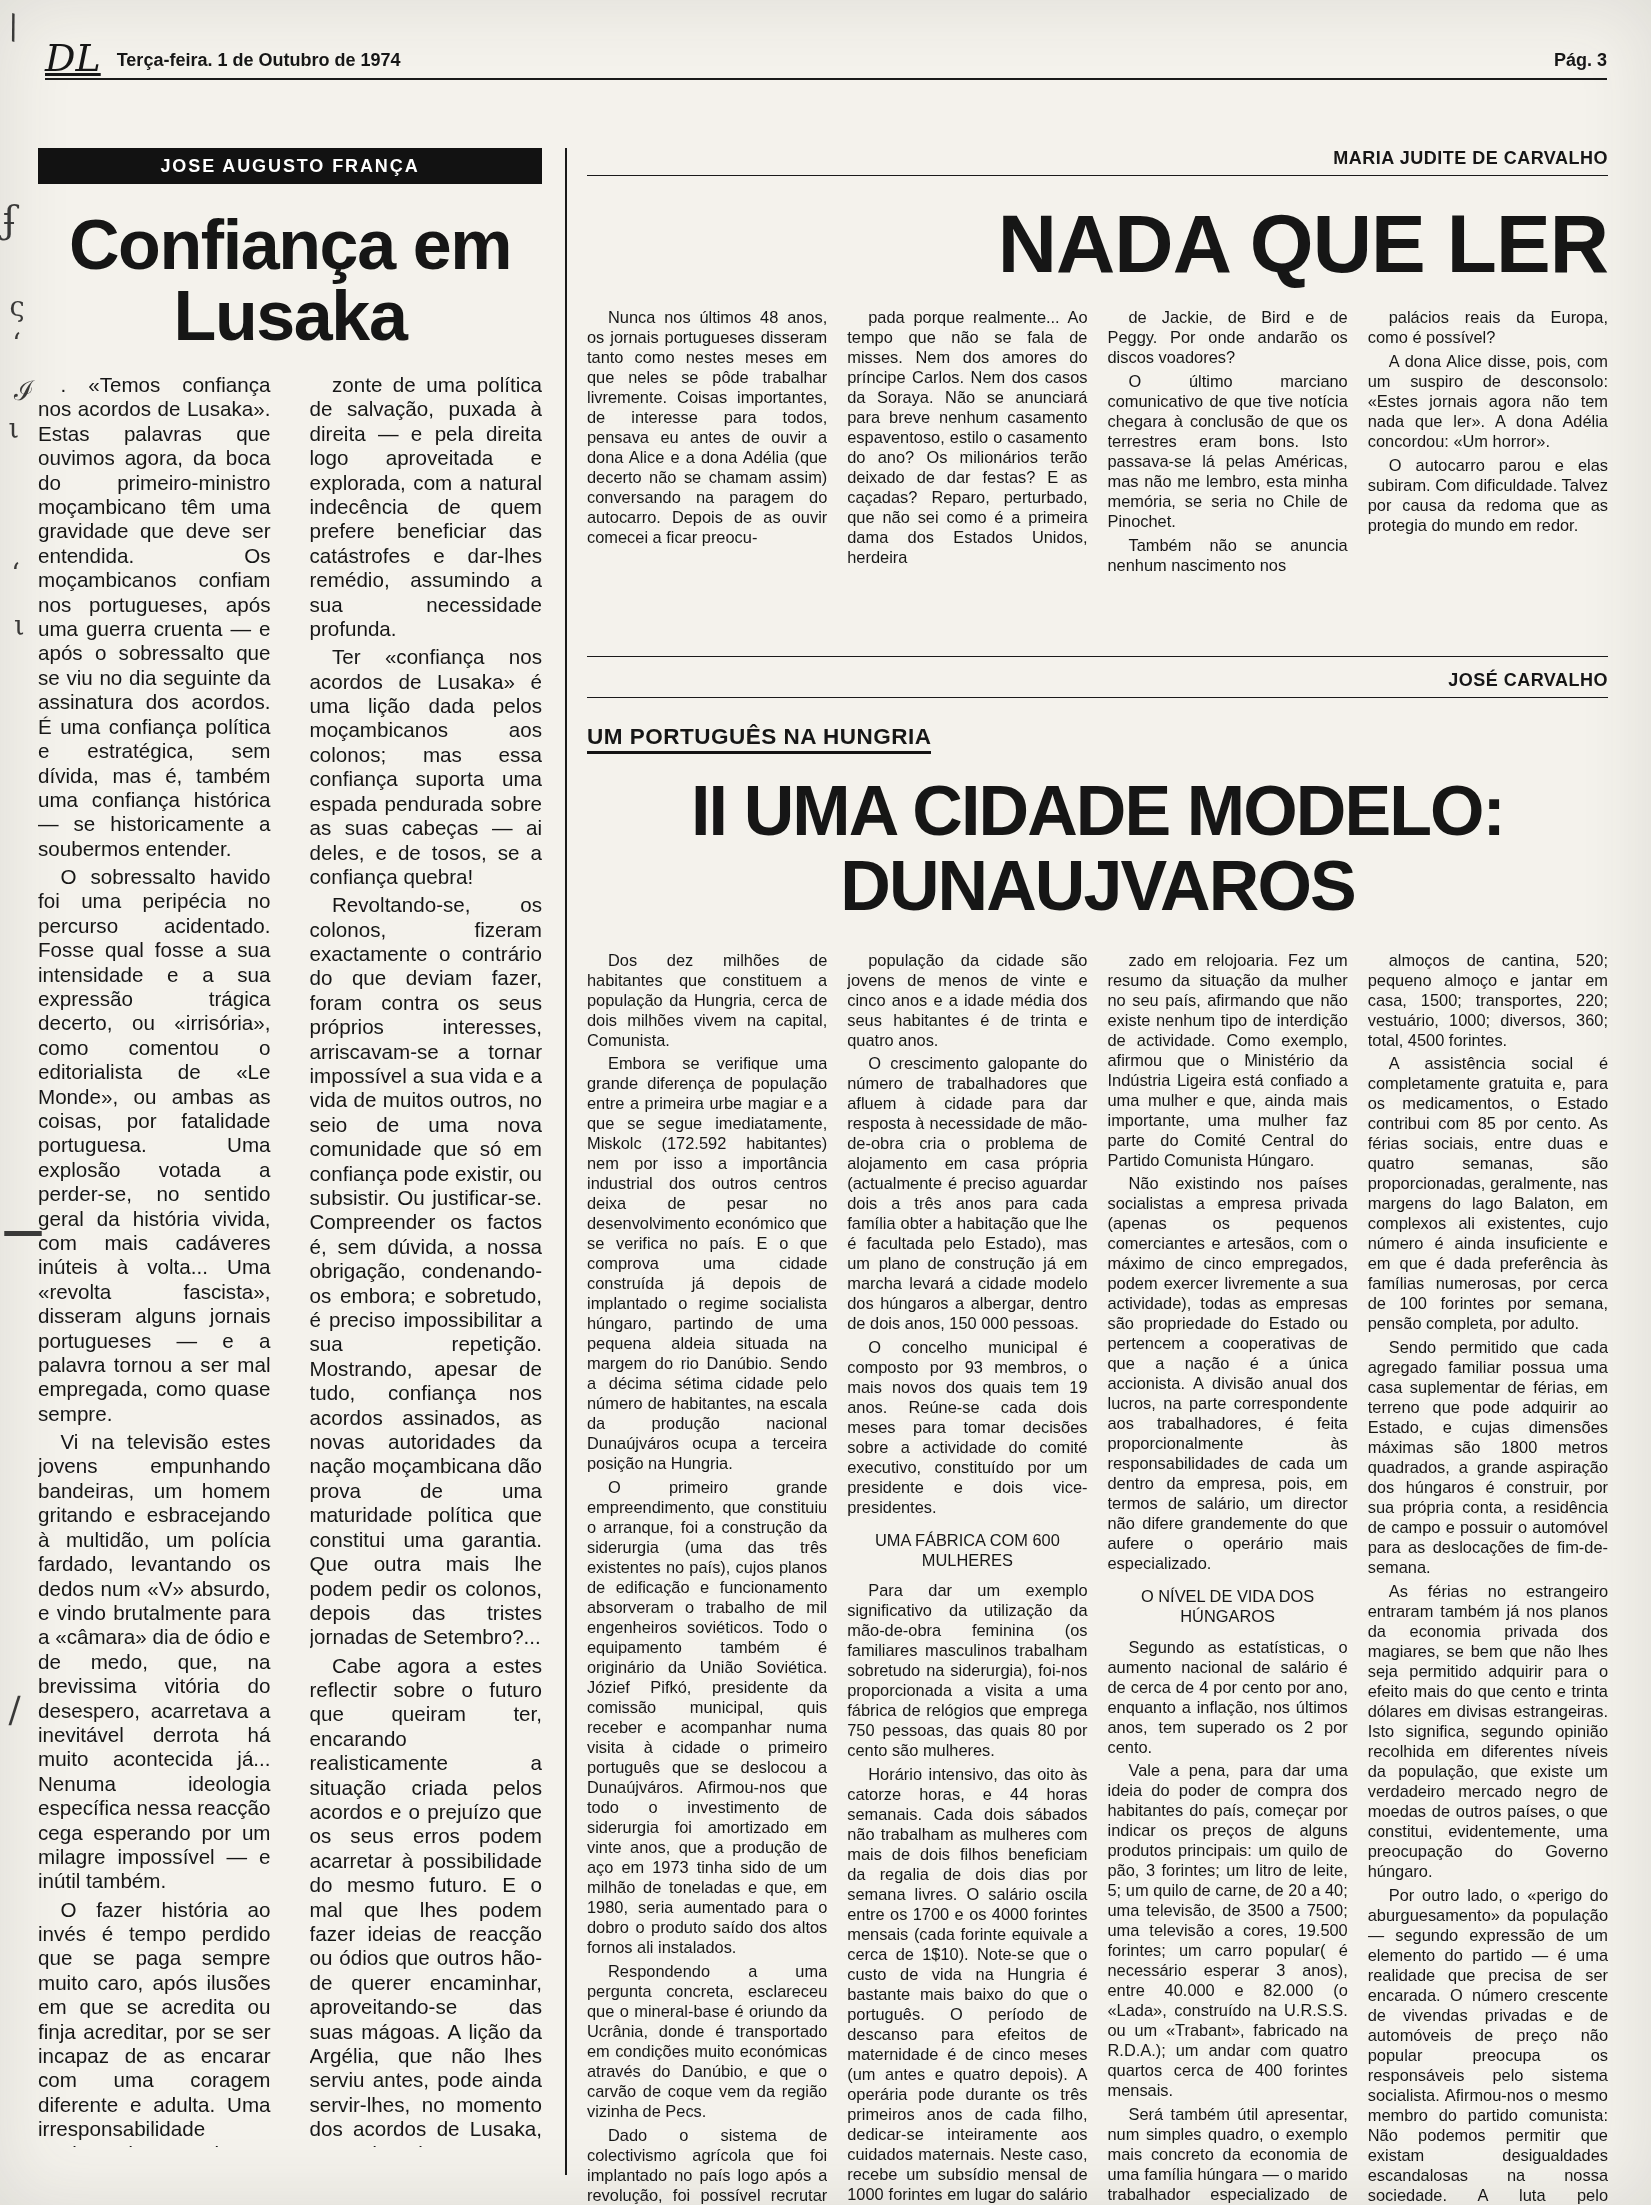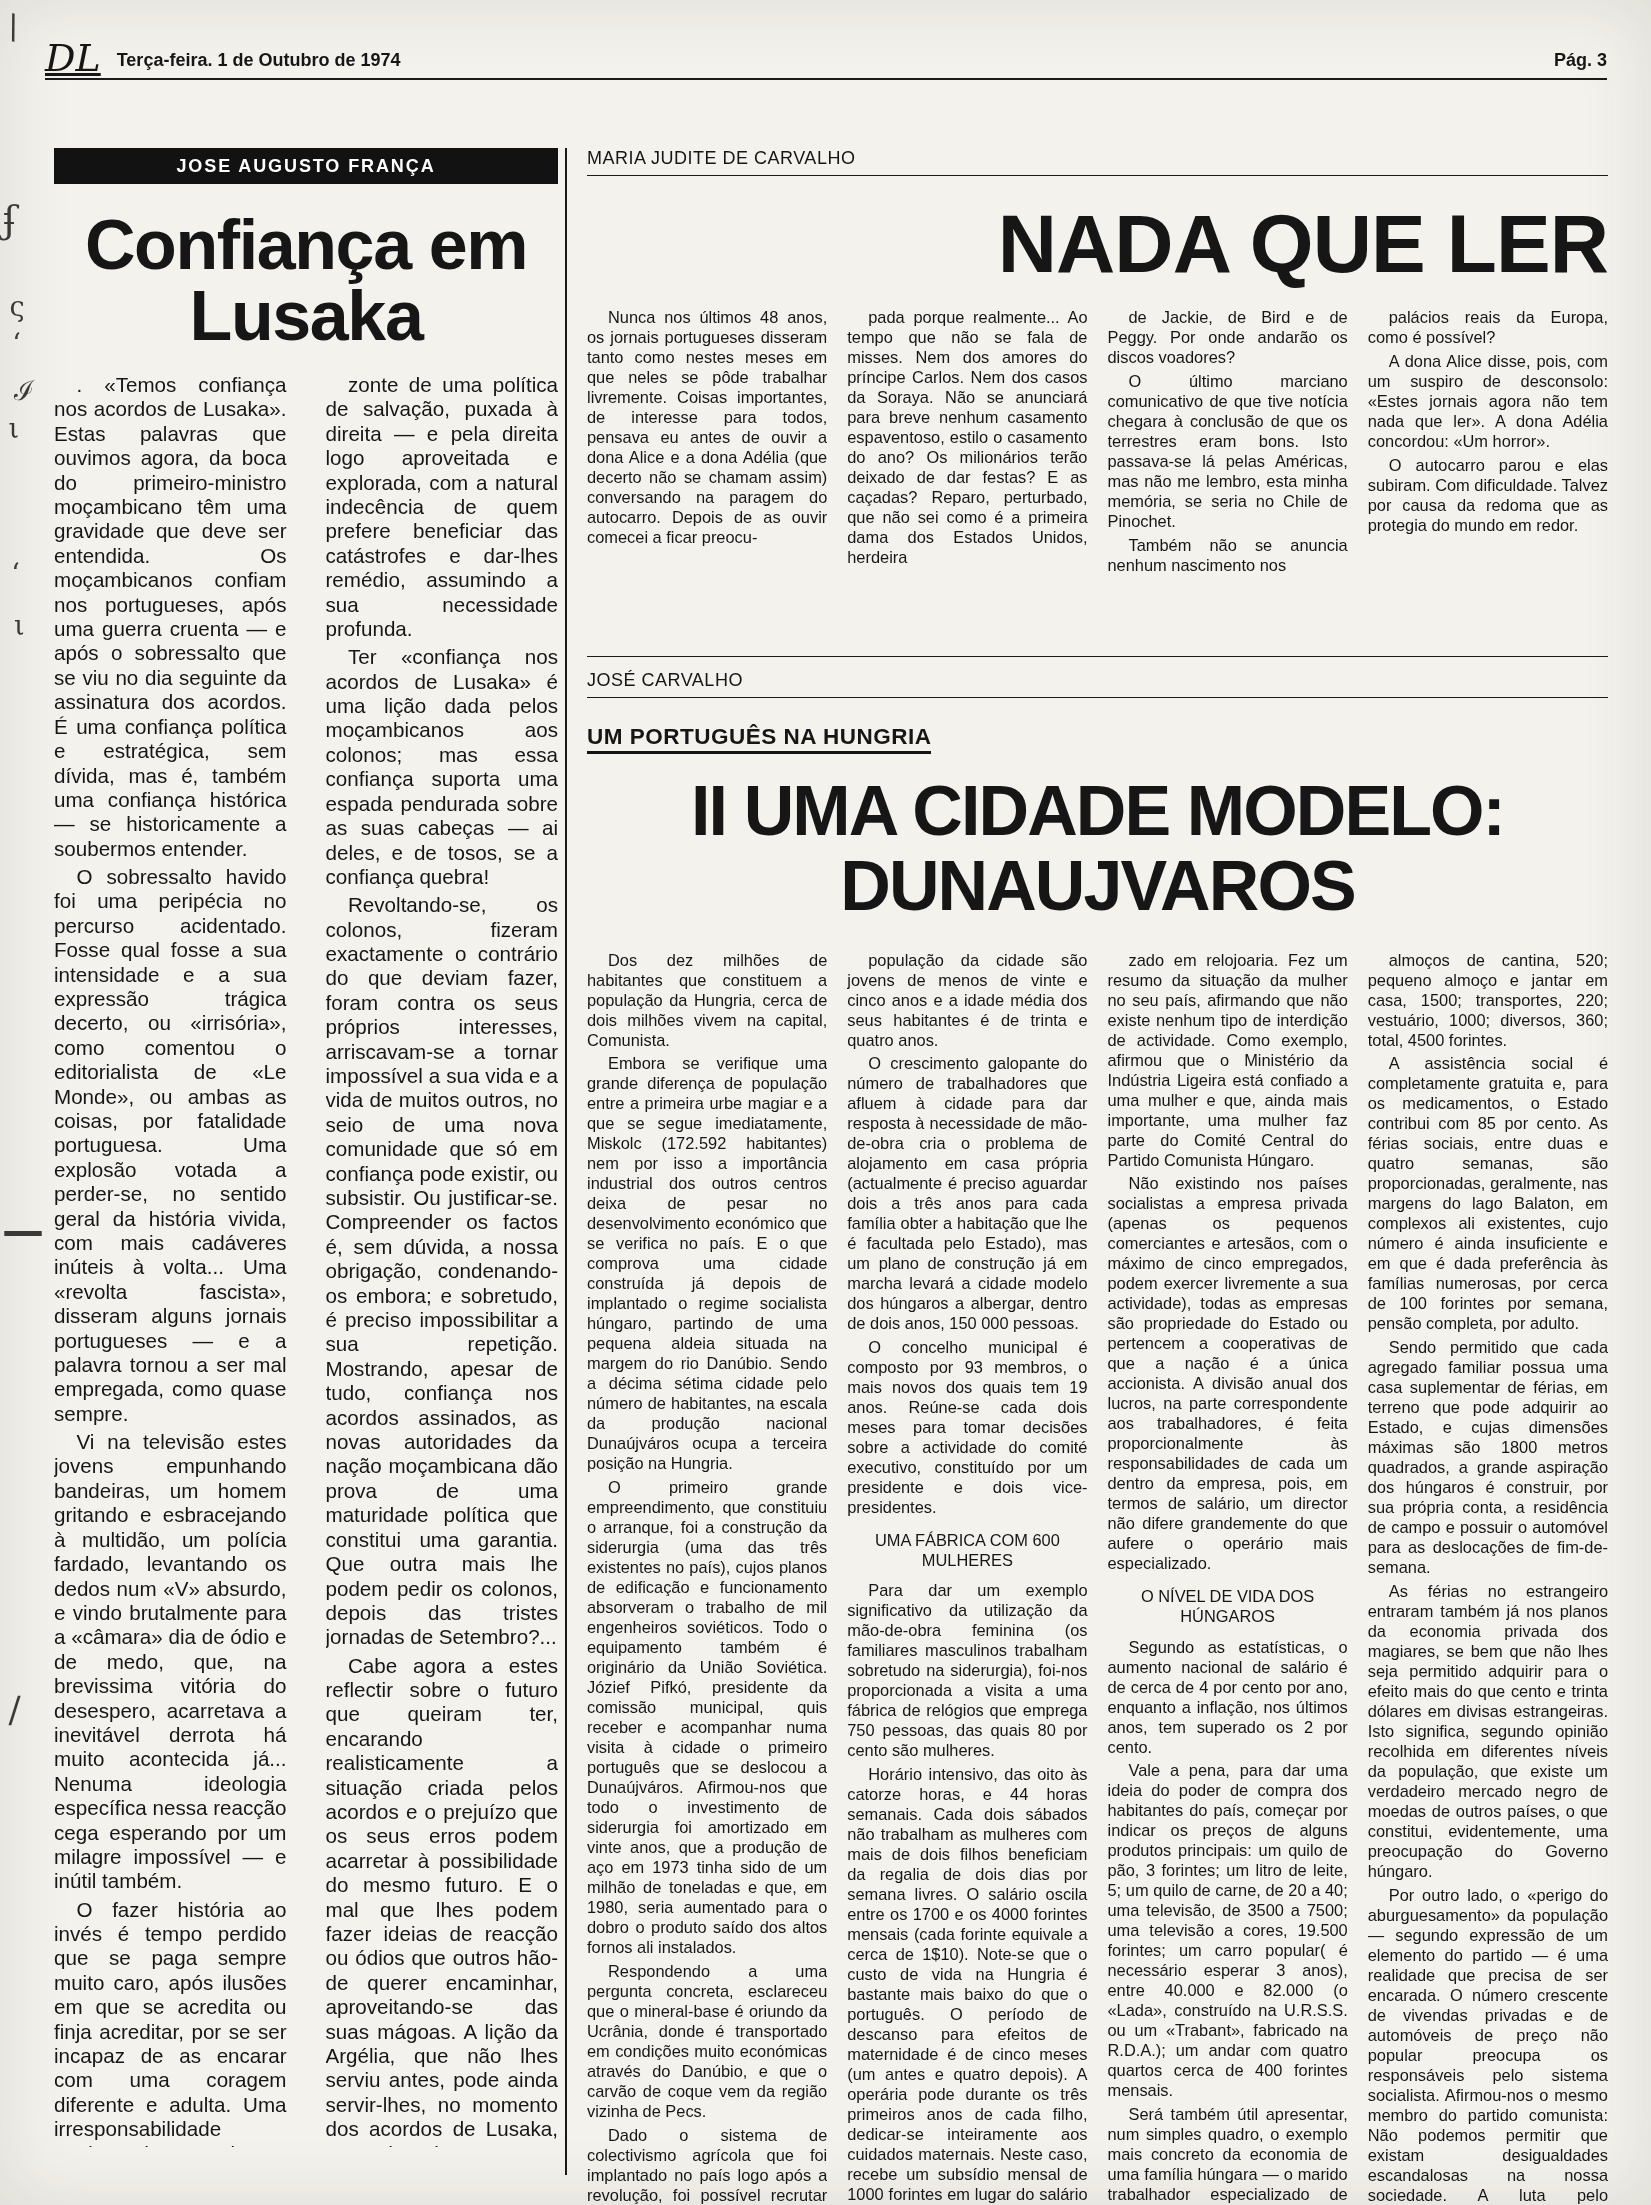--- a/index.html
+++ b/index.html
@@ -27,21 +27,21 @@
     font-family:"DejaVu Serif", serif;
     font-style:italic; font-weight:normal;
     font-size:38px; line-height:30px;
     margin-right:16px;
     text-decoration:underline;
   }
   .masthead-date { font-size:18px; font-weight:bold; padding-bottom:1.9px; }
   .masthead-page { margin-left:auto; font-size:18px; font-weight:bold; padding-bottom:1.9px; }
 
   
-  .left-article { position:absolute; left:54px; top:148px; width:504px; }
+  .left-article { position:absolute; left:38px; top:148px; width:504px; }
   .byline-bar {
     background:#121212; color:#ffffff;
     text-align:center; font-weight:bold; font-size:18px;
     letter-spacing:1.9px; padding:7.5px 0;
   }
   .left-title {
     font-size:70px; line-height:71px; font-weight:bold;
     text-align:center; letter-spacing:-1.4px;
     margin:26px 0 21px;
   }
@@ -54,21 +54,21 @@
 
   
   .vert-divider {
     position:absolute; left:565px; top:148px;
     width:1.9px; height:2027px; background:#1a1a1a;
   }
 
   
   .right-section { position:absolute; left:587px; top:148px; width:1021px; }
   .byline-right {
-    font-weight:normal; font-size:18px;
+    text-align:right; font-weight:bold; font-size:18px;
     letter-spacing:0.5px; padding-bottom:5.6px;
     border-bottom:1.9px solid #1a1a1a;
   }
   .nada-title {
     font-size:82px; font-weight:bold; text-align:right;
     letter-spacing:-0.9px; margin:21px 0 16.4px;
   }
   .cols-4 { display:flex; gap:20px; }
   .body-col {
     flex:1; font-size:16.4px; line-height:20px;

